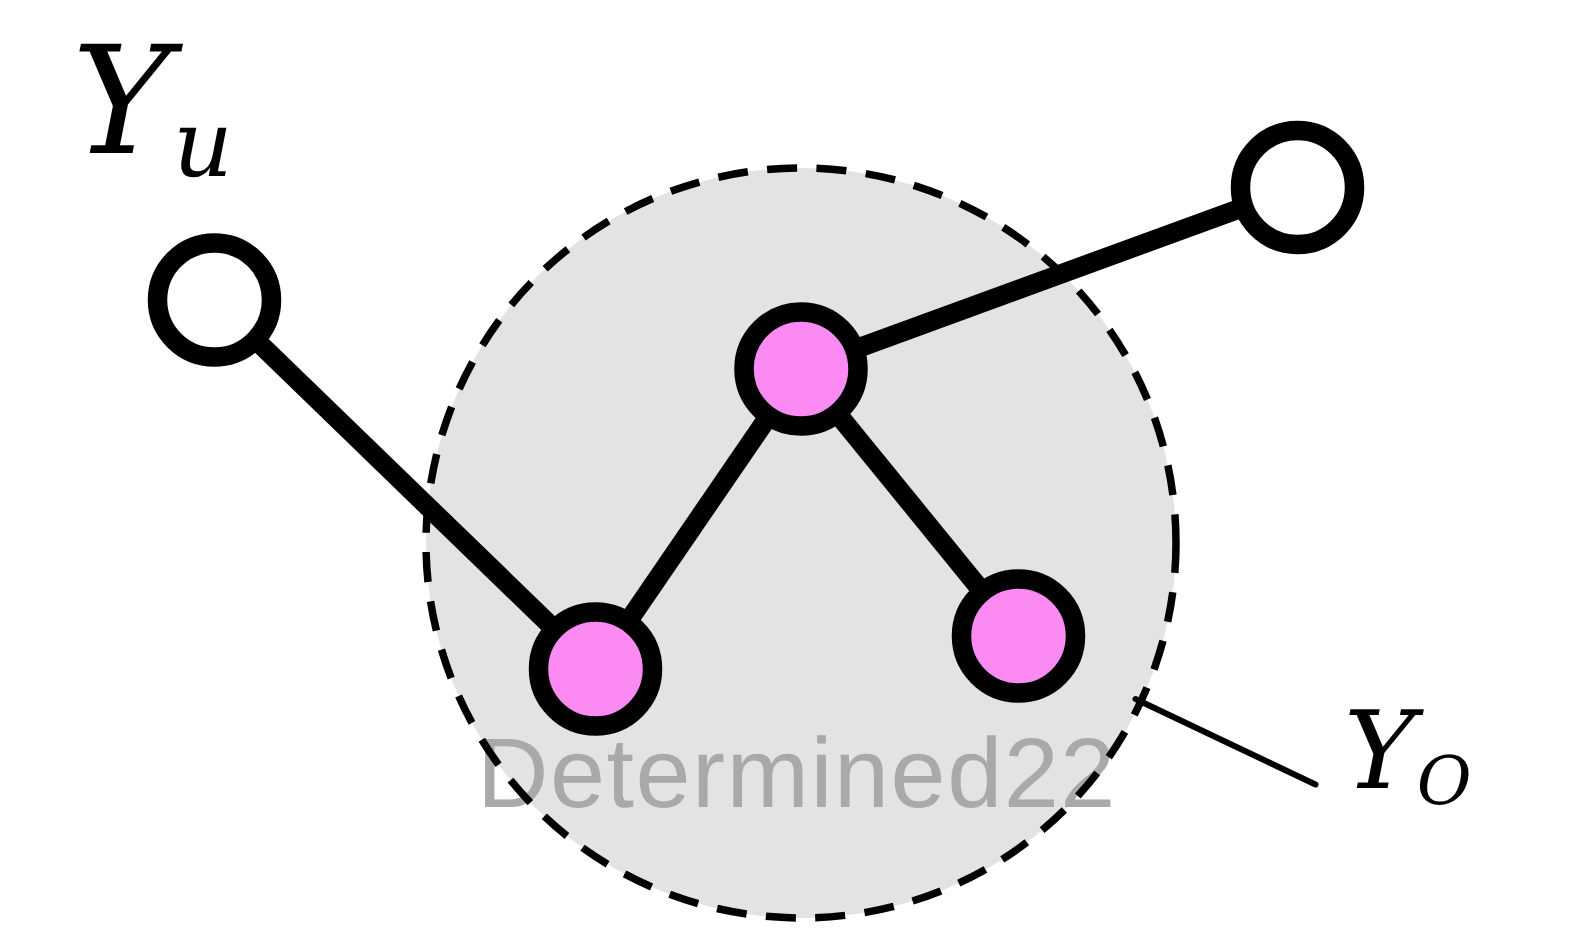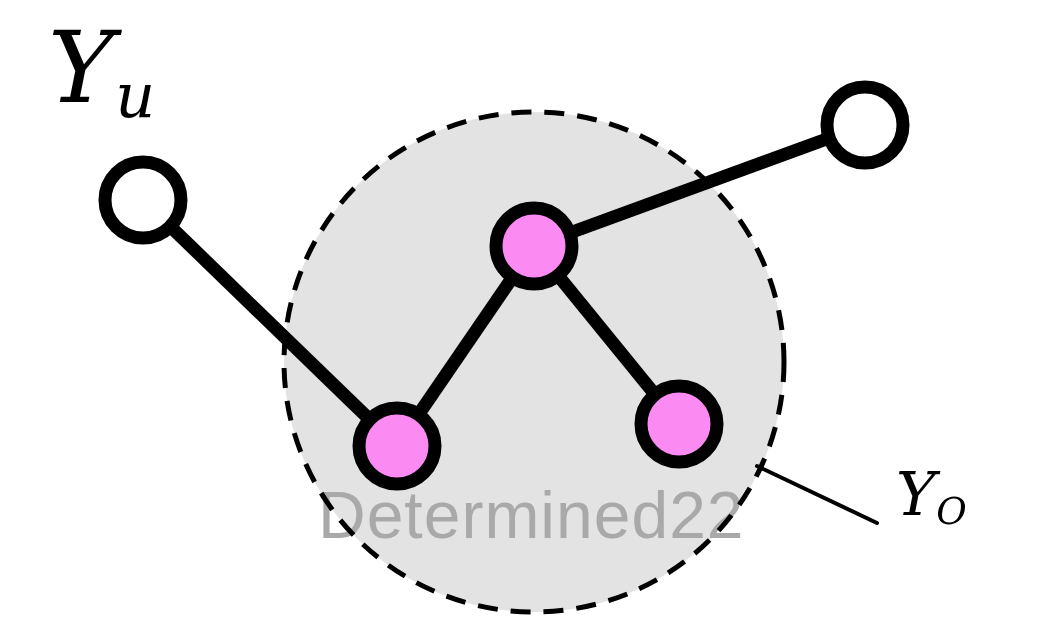--- a/index.html
+++ b/index.html
@@ -29,21 +29,21 @@
     white-space: nowrap;
     user-select: none;
   }
   .mathlabel .sub {
     font-size: 0.62em;
     vertical-align: -0.24em;
     margin-left: 0.02em;
   }
   #label-Yu { left: 12px;  top: 18px;  font-size: 100px; margin-left: 36px; }
   #label-Yv { left: 930px; top: 16px;  font-size: 100px; }
-  #label-YO { left: 896px; top: 464px; font-size: 60px;  }
+  #label-YO { left: 896px; top: 464px; font-size: 72px;  }
   #watermark-text {
     font-family: "Liberation Sans", sans-serif;
     font-size: 66px;
     letter-spacing: 1px;
   }
 </style>
 </head>
 <body>
 
 <div class="stage">

